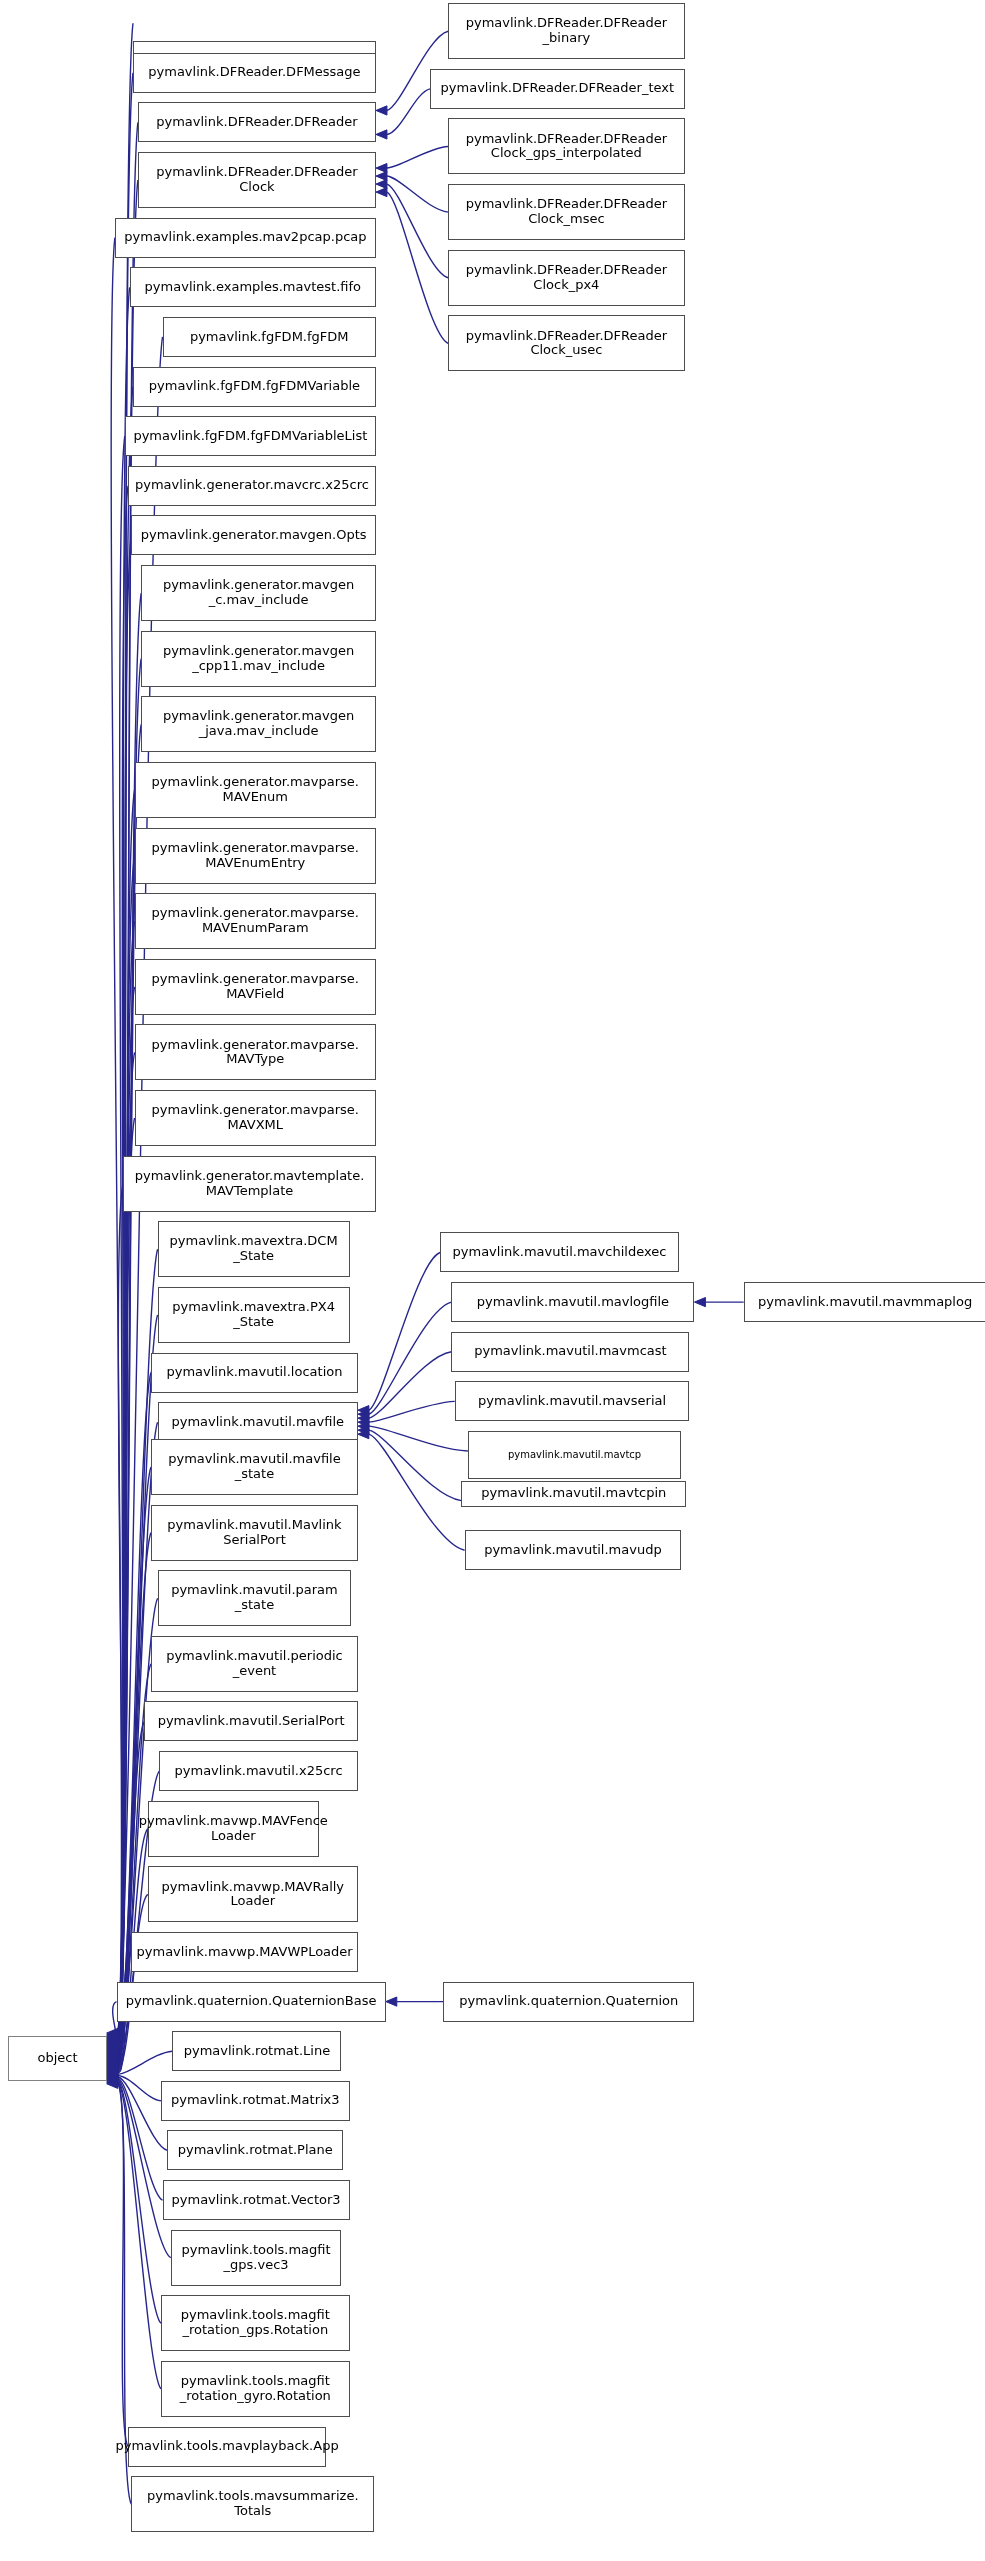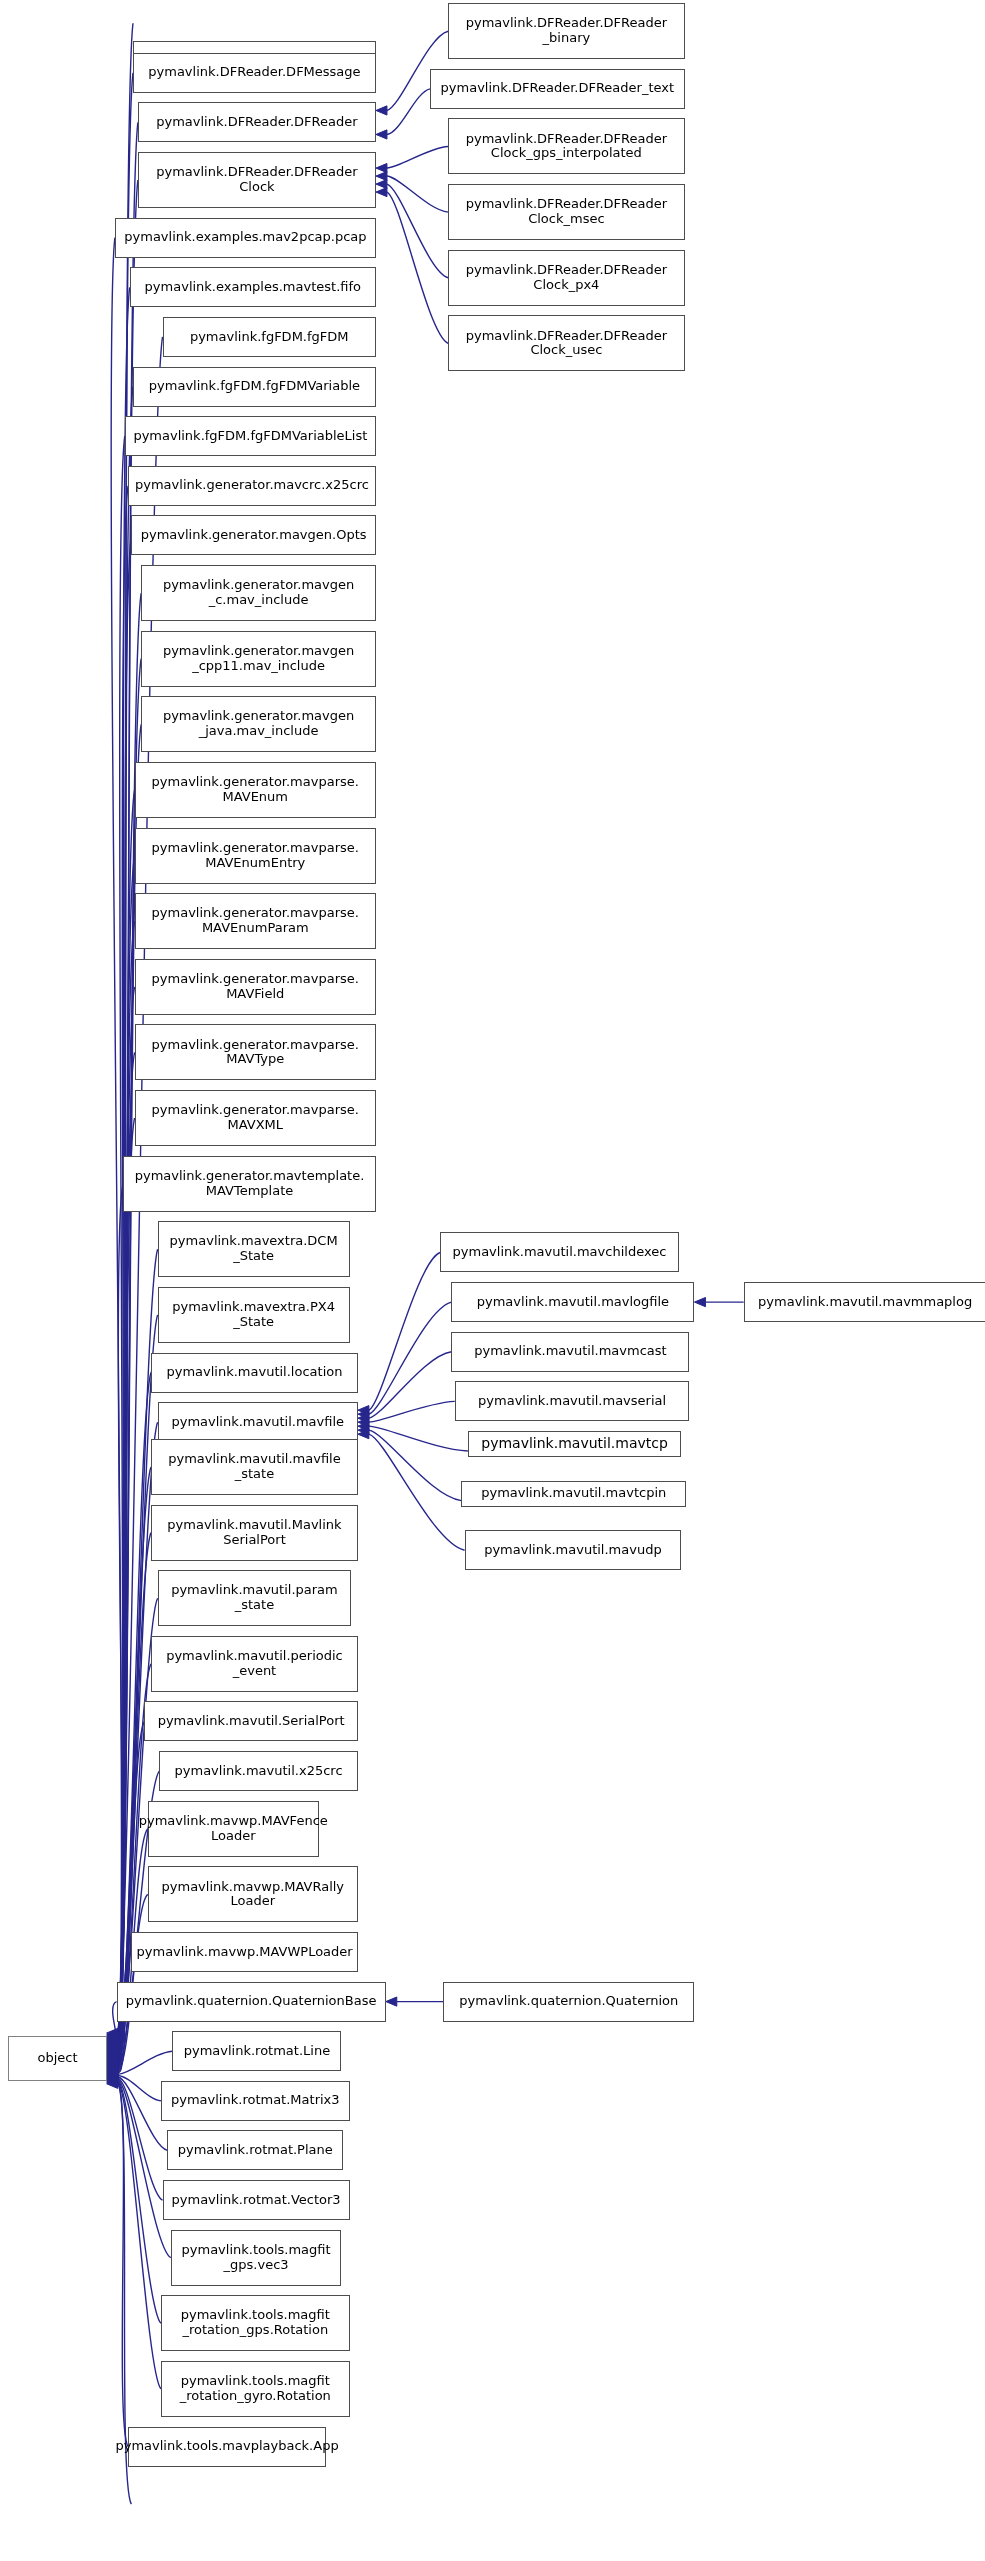--- a/index.html
+++ b/index.html
@@ -218,33 +218,35 @@
     <div class="node" style="left: 160.883px; top: 2080.81px; width: 188.792px; height: 40.0156px; font-size: 13px;">pymavlink.rotmat.Matrix3</div>
     <div class="node" style="left: 167.45px; top: 2130.43px; width: 175.658px; height: 40.0156px; font-size: 13px;">pymavlink.rotmat.Plane</div>
     <div class="node" style="left: 162.525px; top: 2180.05px; width: 187.15px; height: 40.0156px; font-size: 13px;">pymavlink.rotmat.Vector3</div>
     <div class="node" style="left: 170.733px; top: 2229.67px; width: 170.733px; height: 56.0219px; font-size: 13px;">pymavlink.tools.magfit
 _gps.vec3</div>
     <div class="node" style="left: 160.883px; top: 2295.3px; width: 188.792px; height: 56.0219px; font-size: 13px;">pymavlink.tools.magfit
 _rotation_gps.Rotation</div>
     <div class="node" style="left: 160.883px; top: 2360.92px; width: 188.792px; height: 56.0219px; font-size: 13px;">pymavlink.tools.magfit
 _rotation_gyro.Rotation</div>
     <div class="node" style="left: 128.05px; top: 2426.55px; width: 198px; height: 40.0156px; font-size: 13px;">pymavlink.tools.mavplayback.App</div>
+    <div class="node" style="left: 131.333px; top: 2476.17px; width: 242.967px; height: 56.0219px; font-size: 13px;">pymavlink.tools.mavsummarize.
+Totals</div>
     <div class="node" style="left: 448.175px; top: 3.20125px; width: 236.4px; height: 56.0219px; font-size: 13px;">pymavlink.DFReader.DFReader
 _binary</div>
     <div class="node" style="left: 430.117px; top: 68.8269px; width: 254.458px; height: 40.0156px; font-size: 13px;">pymavlink.DFReader.DFReader_text</div>
     <div class="node" style="left: 448.175px; top: 118.446px; width: 236.4px; height: 56.0219px; font-size: 13px;">pymavlink.DFReader.DFReader
 Clock_gps_interpolated</div>
     <div class="node" style="left: 448.175px; top: 184.072px; width: 236.4px; height: 56.0219px; font-size: 13px;">pymavlink.DFReader.DFReader
 Clock_msec</div>
     <div class="node" style="left: 448.175px; top: 249.697px; width: 236.4px; height: 56.0219px; font-size: 13px;">pymavlink.DFReader.DFReader
 Clock_px4</div>
     <div class="node" style="left: 448.175px; top: 315.323px; width: 236.4px; height: 56.0219px; font-size: 13px;">pymavlink.DFReader.DFReader
 Clock_usec</div>
     <div class="node" style="left: 439.967px; top: 1232.48px; width: 239px; height: 40.0156px; font-size: 13px;">pymavlink.mavutil.mavchildexec</div>
     <div class="node" style="left: 451.458px; top: 1282.1px; width: 242.967px; height: 40.0156px; font-size: 13px;">pymavlink.mavutil.mavlogfile</div>
     <div class="node" style="left: 451.458px; top: 1331.72px; width: 238.042px; height: 40.0156px; font-size: 13px;">pymavlink.mavutil.mavmcast</div>
     <div class="node" style="left: 454.742px; top: 1381.34px; width: 234.758px; height: 40.0156px; font-size: 13px;">pymavlink.mavutil.mavserial</div>
-    <div class="node" style="left: 467.875px; top: 1430.96px; width: 213.417px; height: 26px; font-size: 14px;">pymavlink.mavutil.mavtcp</div>
+    <div class="node" style="left: 467.875px; top: 1430.96px; width: 213.417px; height: 48px; font-size: 10px;">pymavlink.mavutil.mavtcp</div>
     <div class="node" style="left: 461.308px; top: 1480.58px; width: 224.908px; height: 26px; font-size: 13px;">pymavlink.mavutil.mavtcpin</div>
     <div class="node" style="left: 464.592px; top: 1530.2px; width: 216.7px; height: 40.0156px; font-size: 13px;">pymavlink.mavutil.mavudp</div>
     <div class="node" style="left: 443.25px; top: 1981.57px; width: 251.175px; height: 40.0156px; font-size: 13px;">pymavlink.quaternion.Quaternion</div>
     <div class="node" style="left: 743.675px; top: 1282.1px; width: 242.967px; height: 40.0156px; font-size: 13px;">pymavlink.mavutil.mavmmaplog</div>
   </div>
 
 </body></html>

